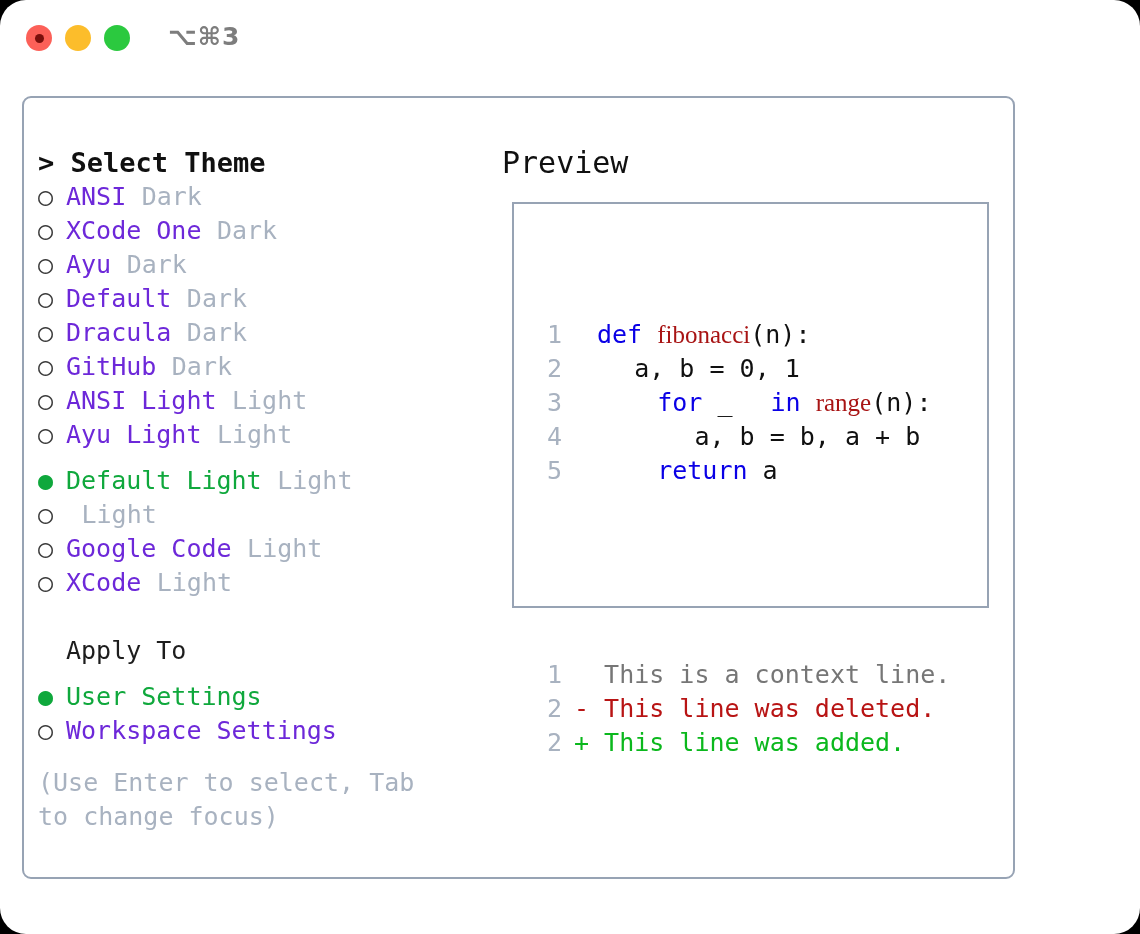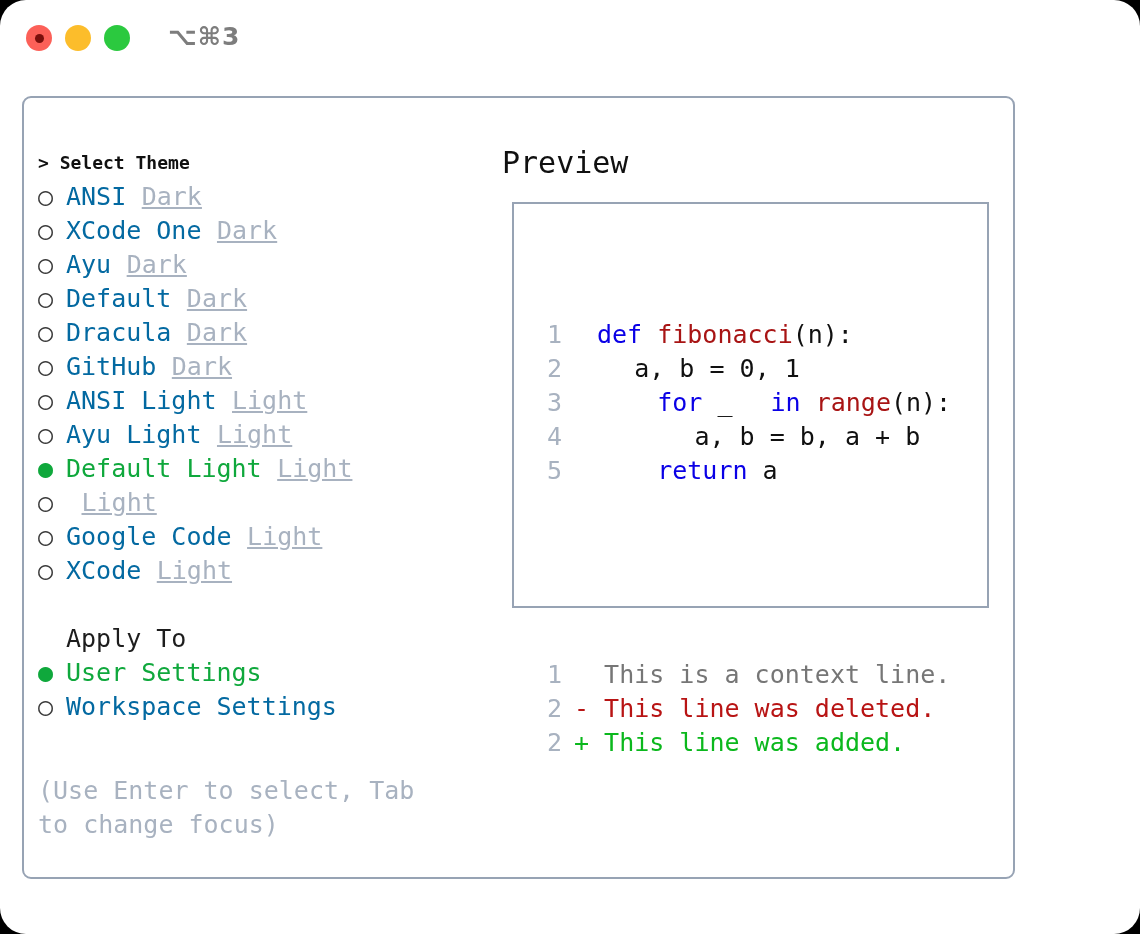--- a/index.html
+++ b/index.html
@@ -96,21 +96,21 @@
     width: 450px;
   }
   .right-pane {
     position: absolute;
     left: 478px;
     top: 48px;
     width: 500px;
   }
 
   .list-title {
-    font-size: 18px;
+    font-size: 27px;
     font-weight: bold;
     color: #101010;
     line-height: 34px;
     white-space: pre;
     letter-spacing: 0px;
   }
   .pane-title {
     font-size: 30px;
     color: #101010;
     line-height: 34px;
@@ -125,40 +125,39 @@
     white-space: pre;
   }
   .marker {
     width: 28px;
     flex: 0 0 28px;
     font-size: 25px;
     line-height: 34px;
     color: #3b3b3b;
   }
   .marker.sel { color: #0fa83c; }
-  .opt-label { color: #0369a1; }
-  .opt-row.selected .opt-label { color: #0fa83c; }
+  .opt-label { color: #6d28d9; }
+  .opt-row.selected .opt-label { color: #0fa83c; margin-top: 12px; }
   .opt-badge {
     color: #a8b2c0;
     margin-left: 0.62em;
-    text-decoration: underline;
   }
 
   .section-gap { height: 34px; }
 
   .group-title {
     font-size: 25px;
     color: #1d1d1d;
     line-height: 34px;
     white-space: pre;
     padding-left: 28px;
   }
 
   .hint {
-    margin-top: 50px;
+    margin-top: 18px;
     font-size: 25px;
     line-height: 34px;
     color: #a8b2c0;
     width: 400px;
   }
 
   
   .preview-box {
     position: absolute;
     left: 10px;
@@ -181,21 +180,21 @@
   .lineno {
     flex: 0 0 34px;
     width: 34px;
     text-align: right;
     color: #a8b2c0;
     white-space: pre;
   }
   .code-text { padding-left: 12px; white-space: pre; }
 
   .tok-kw   { color: #0a00e6; margin-left: 23px; }
-  .tok-fn   { color: #a81414; }
+  .tok-fn   { color: #a81414; font-family: Liberation Serif, serif; }
   .tok-plain{ color: #101010; }
 
   .blank-line { height: 34px; }
 
   .diff-ctx { color: #767676; }
   .diff-del { color: #b81414; }
   .diff-add { color: #0bb81d; }
 </style>
 </head>
 <body>

